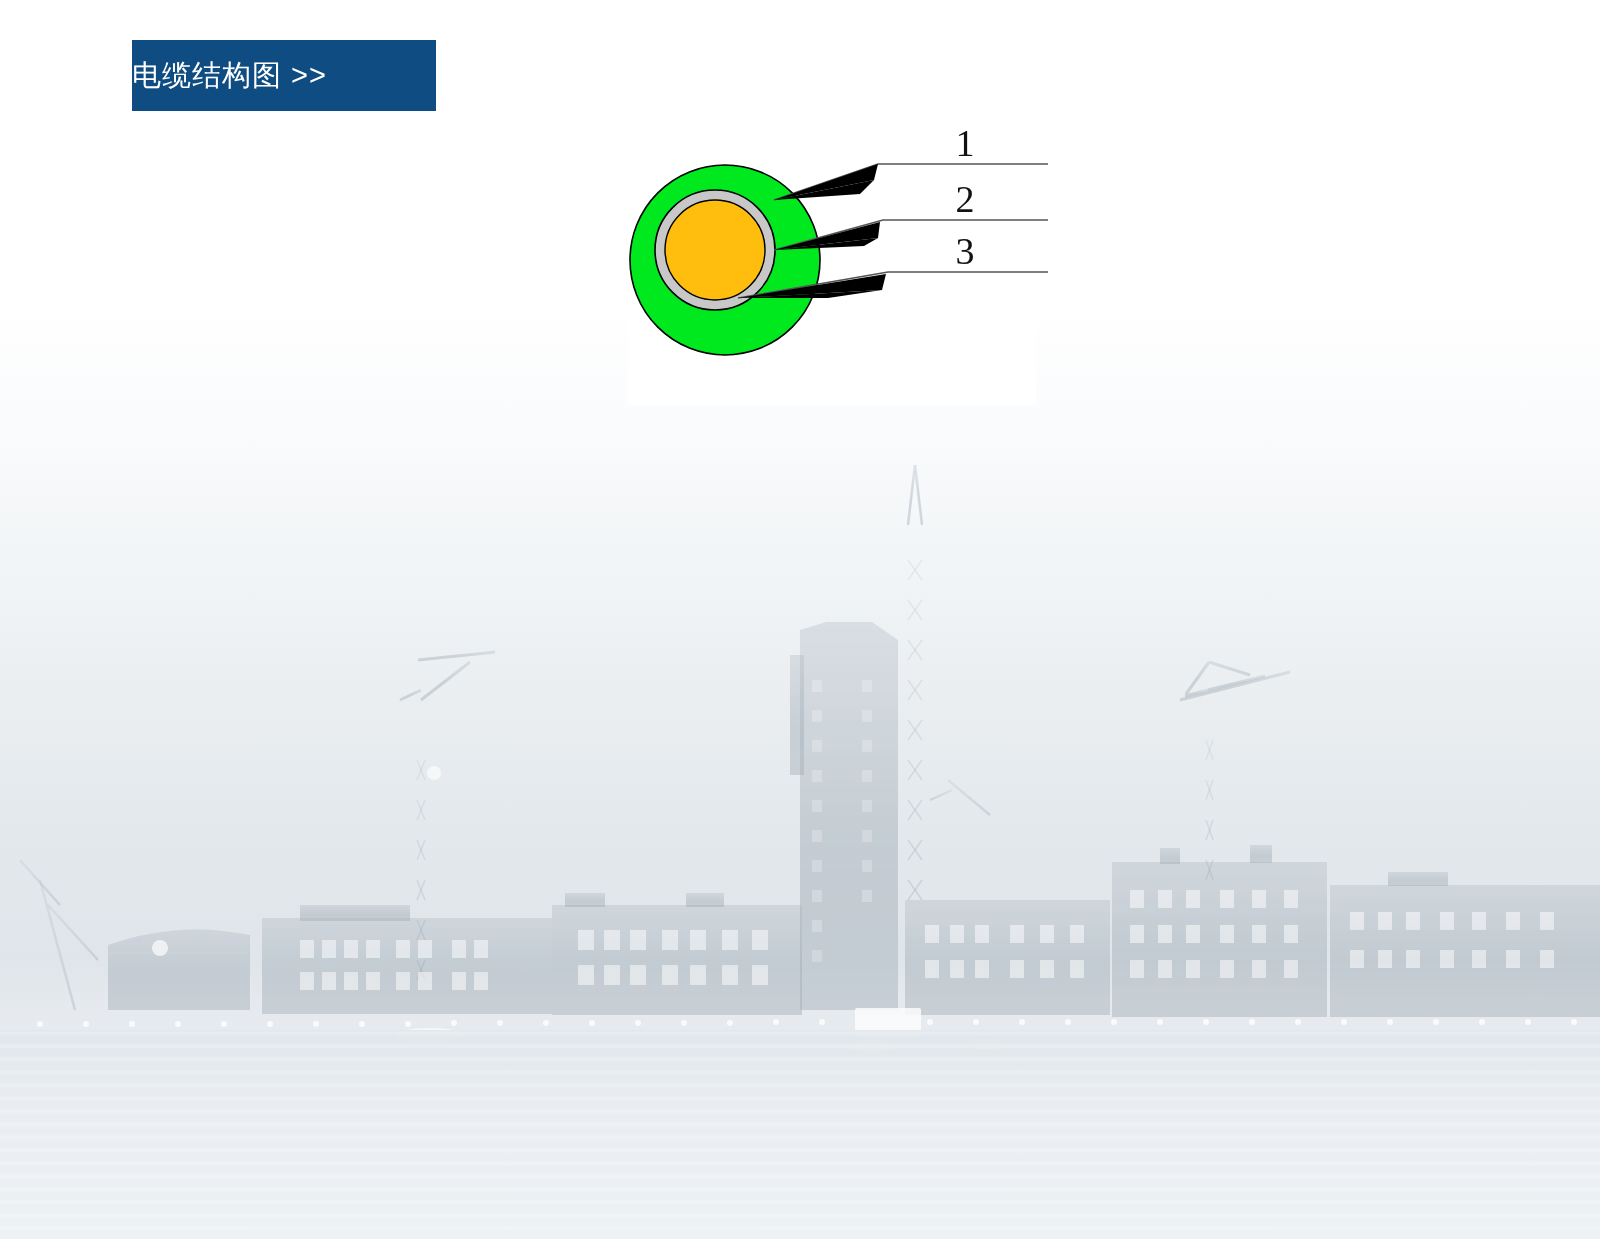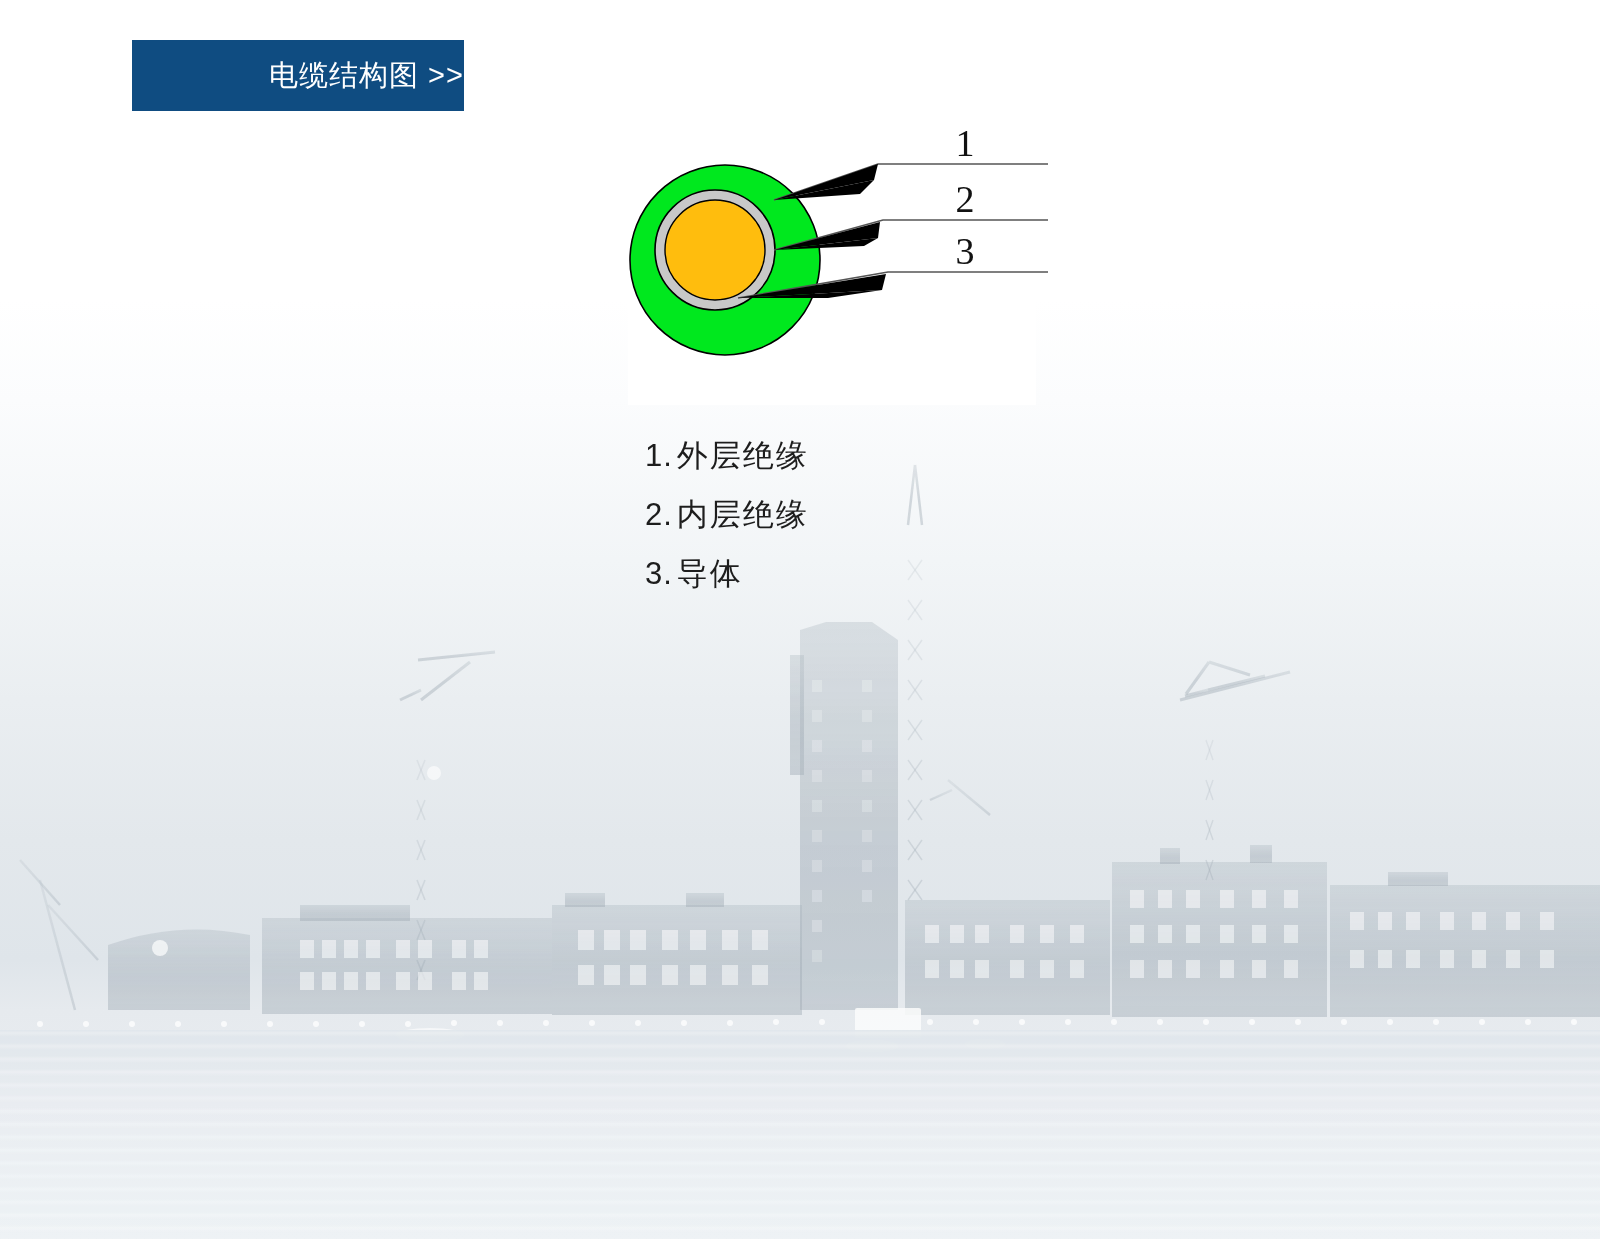--- a/index.html
+++ b/index.html
@@ -64,26 +64,26 @@
     position: absolute;
     left: 0; top: 0;
     width: 1600px; height: 1239px;
   }
 
   
   #header-banner {
     position: absolute;
     left: 132px;
     top: 40px;
-    width: 332px;
+    width: 304px;
     height: 71px;
     z-index: 6;
     display: flex;
     align-items: center;
-    justify-content: flex-end;
+    justify-content: flex-start;
   }
   #header-banner .banner-text {
     color: #ffffff;
     font-size: 29px;
     letter-spacing: 1px;
     white-space: nowrap;
     font-family: "Liberation Sans", "DejaVu Sans", sans-serif;
   }
 
   
@@ -414,25 +414,14 @@
       <path d="M110 186 L260 160 L420 160" fill="none" stroke="#555555" stroke-width="1.6"></path>
       <path d="M110 186 L258 162 L254 178 Z" fill="#000000"></path>
       <path d="M110 186 L254 178 L200 186 Z" fill="#000000"></path>
     </g>
 
     <text x="337" y="44" font-family="Liberation Serif, DejaVu Serif, serif" font-size="38" fill="#111111" text-anchor="middle">1</text>
     <text x="337" y="100" font-family="Liberation Serif, DejaVu Serif, serif" font-size="38" fill="#111111" text-anchor="middle">2</text>
     <text x="337" y="152" font-family="Liberation Serif, DejaVu Serif, serif" font-size="38" fill="#111111" text-anchor="middle">3</text>
   </svg>
 
-  <div id="legend">
-    <div class="legend-item">
-      <span class="legend-num">1.</span><span class="legend-label">外层绝缘</span>
-    </div>
-    <div class="legend-item">
-      <span class="legend-num">2.</span><span class="legend-label">内层绝缘</span>
-    </div>
-    <div class="legend-item">
-      <span class="legend-num">3.</span><span class="legend-label">导体</span>
-    </div>
-  </div>
 
 </div>
 
 </body></html>

